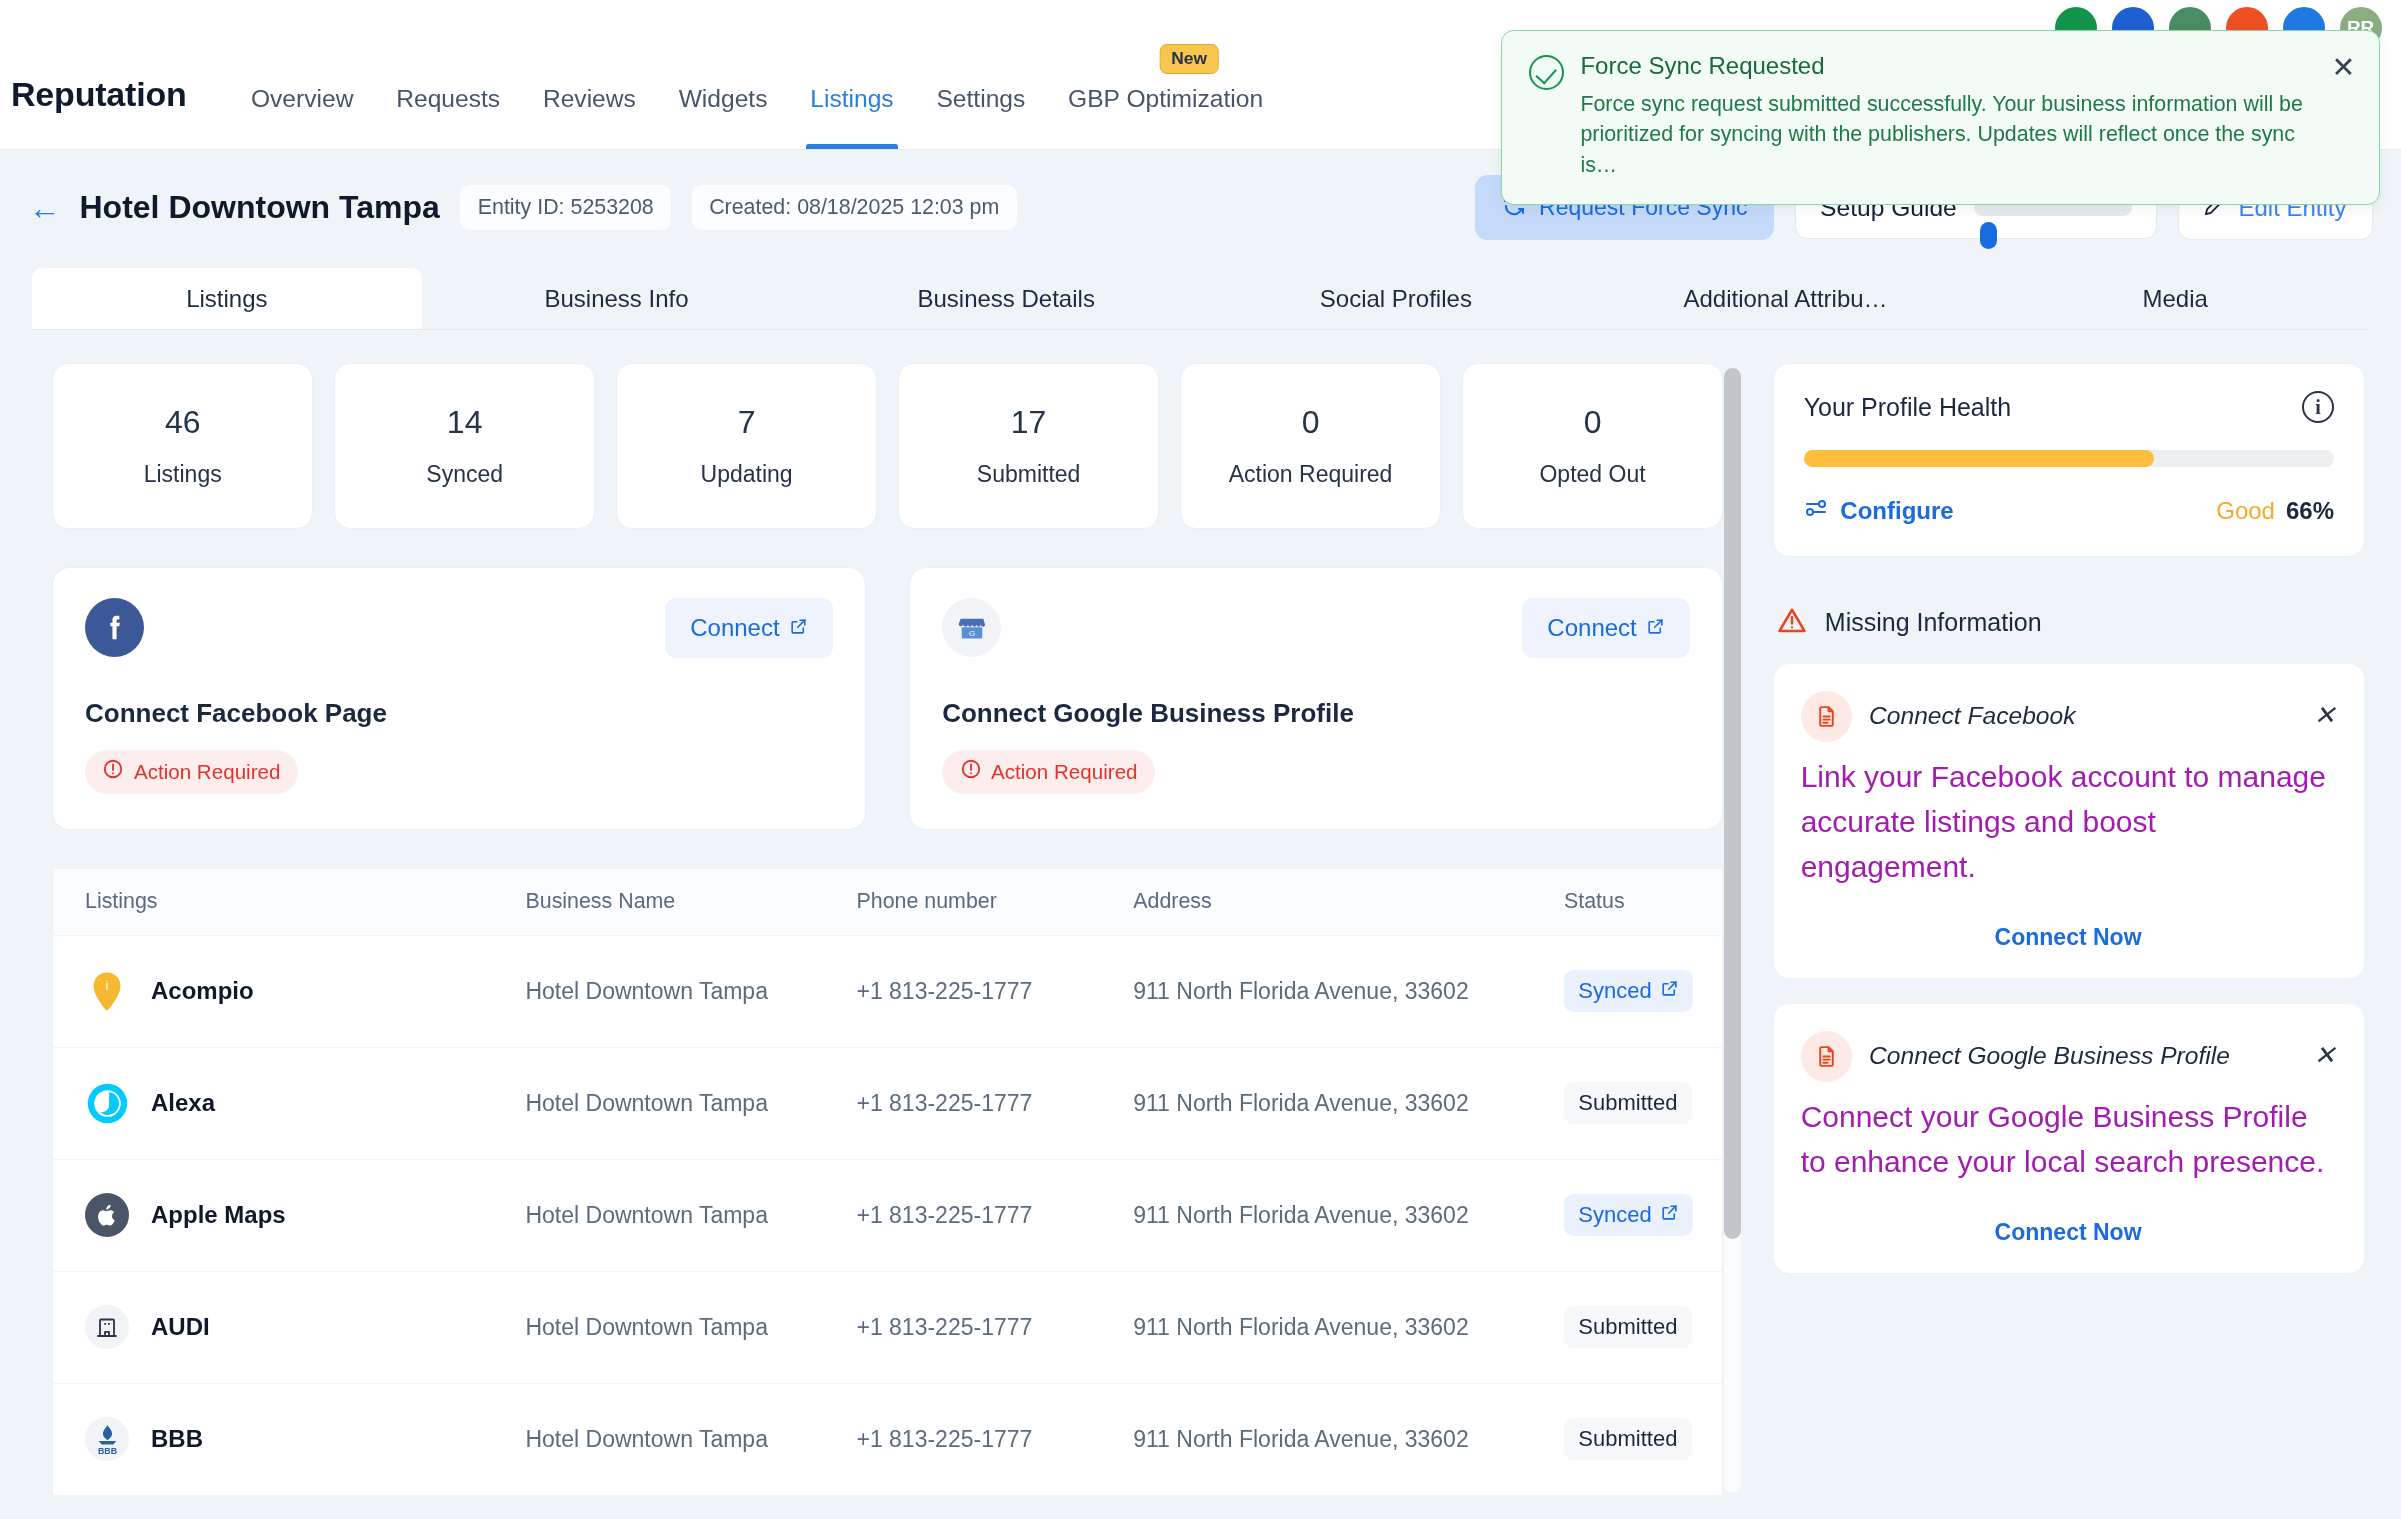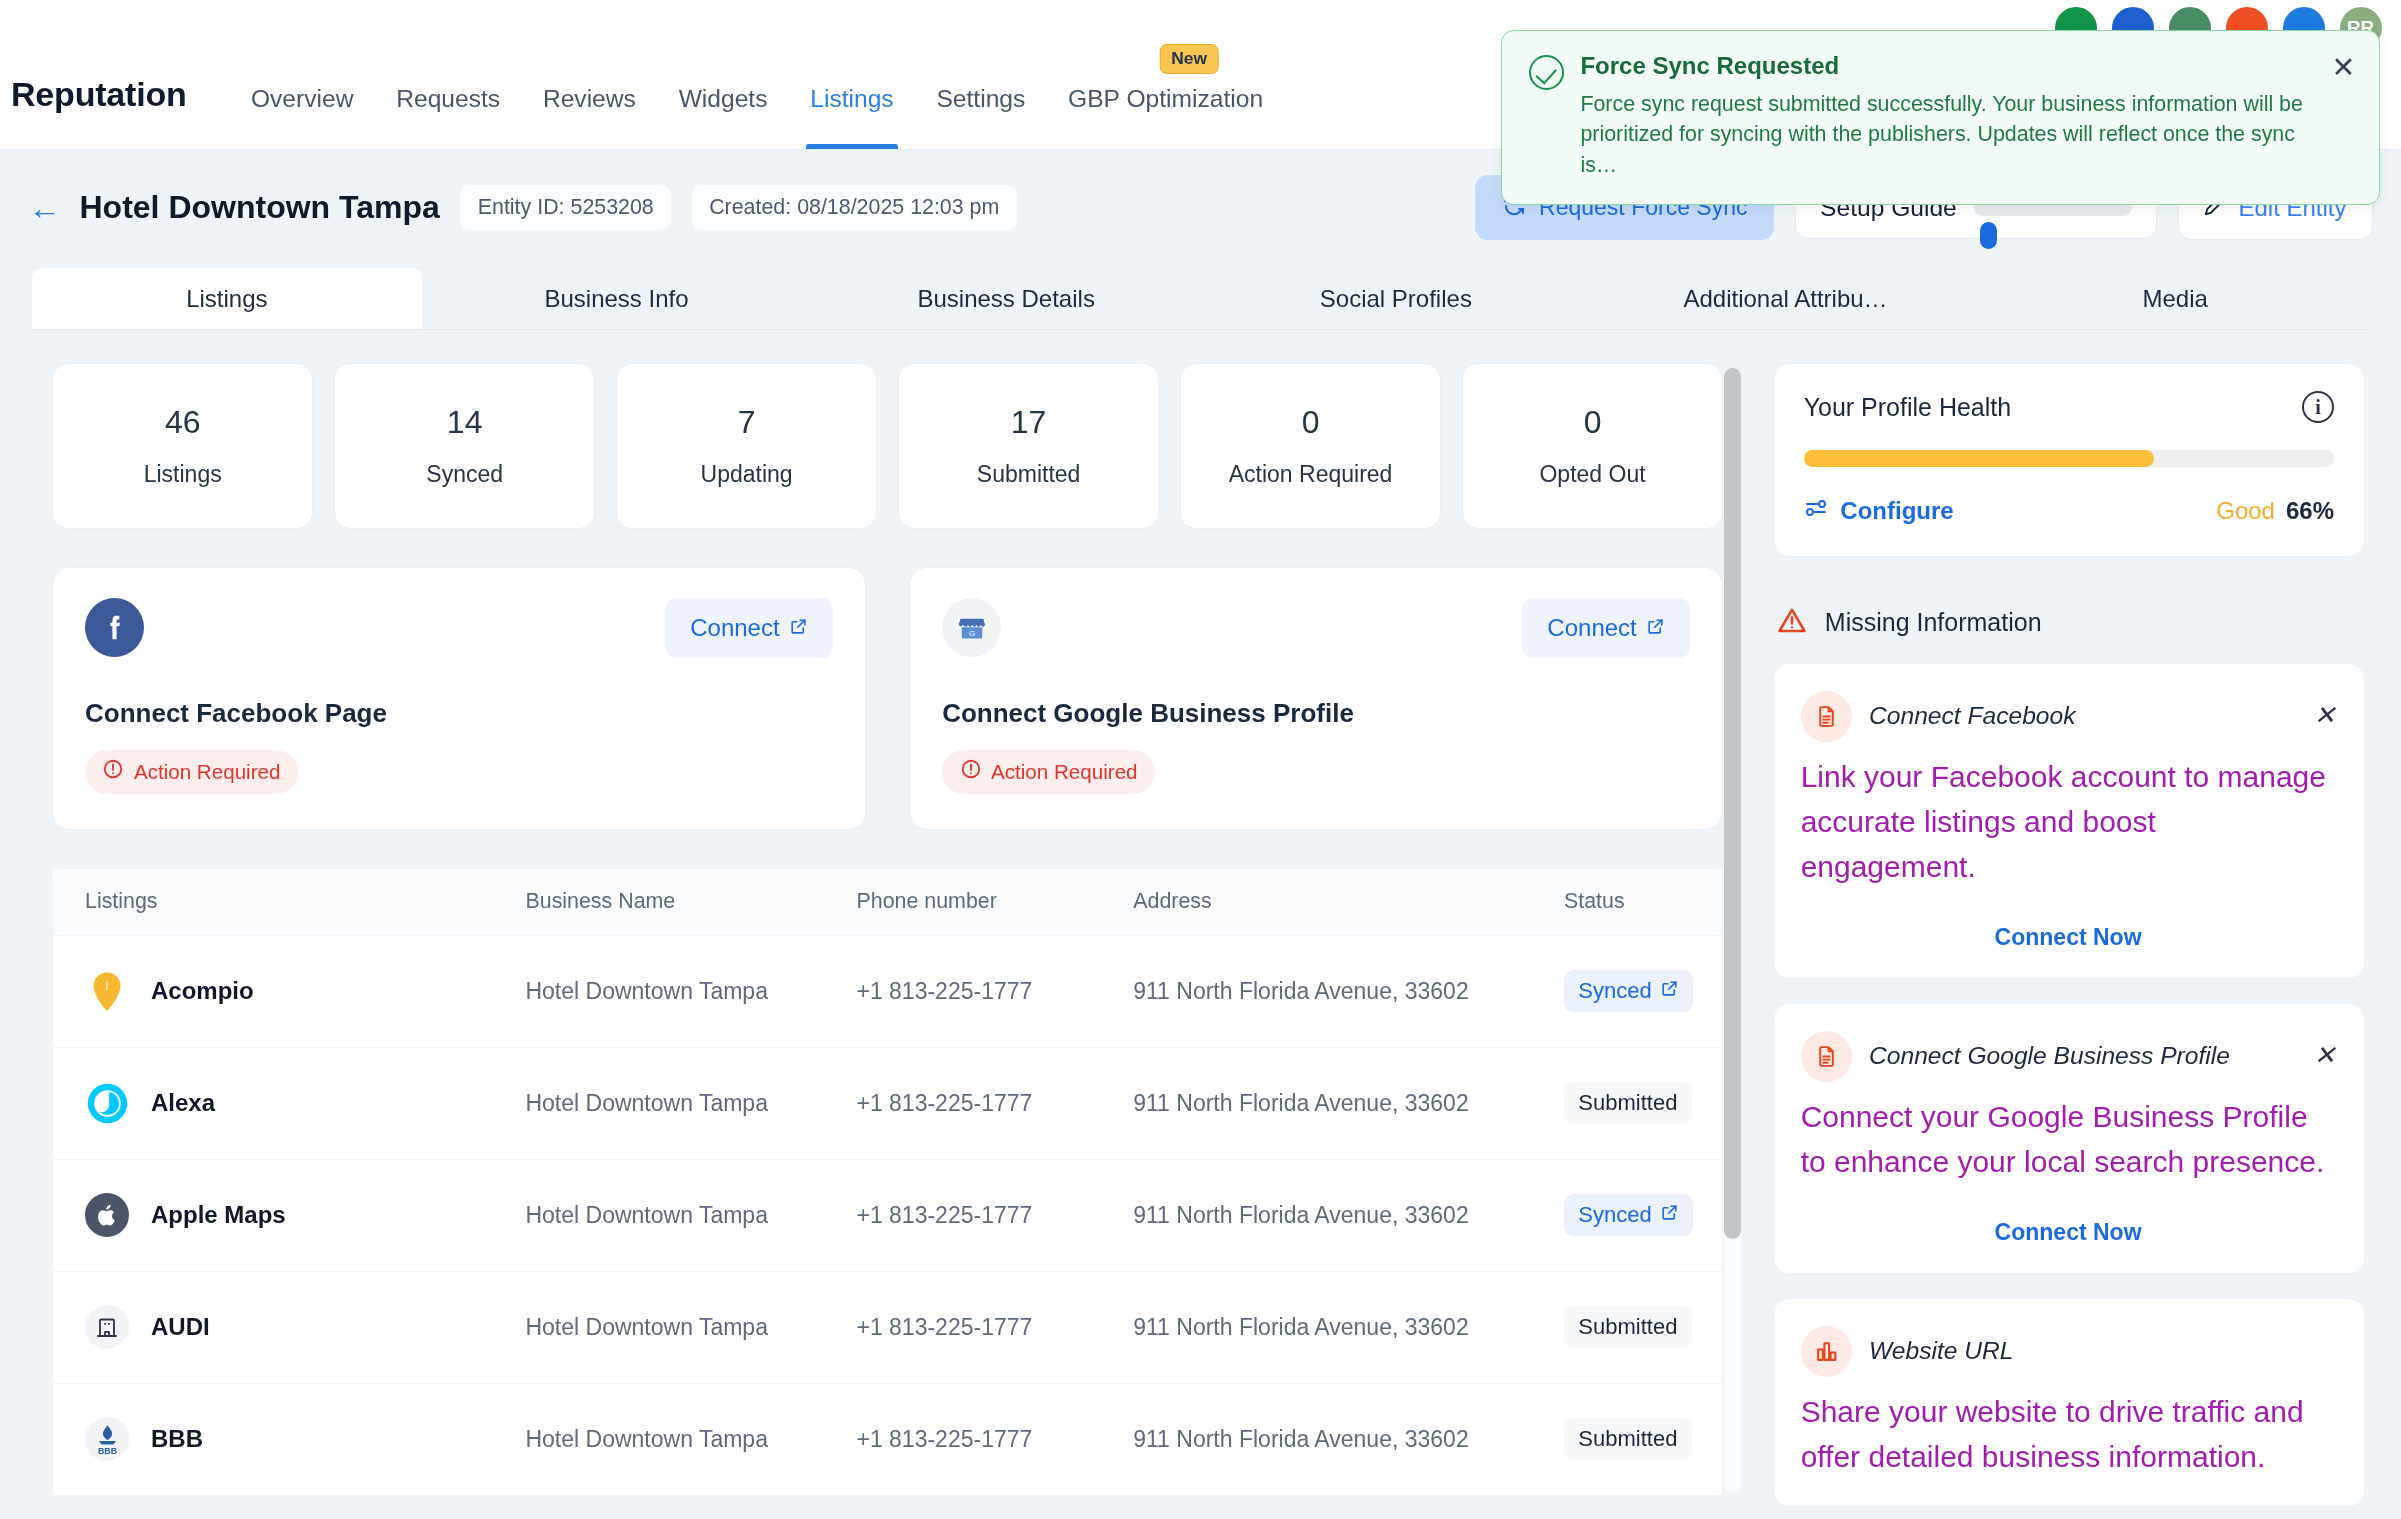--- a/index.html
+++ b/index.html
@@ -63,21 +63,21 @@
   .toast-check {
     flex: 0 0 auto; width: 35px; height: 35px; border-radius: 50%;
     border: 2.4px solid #17944b; position: relative; margin-top: 3.2px;
   }
   .toast-check::after {
     content: ""; position: absolute; left: 8.7px; top: 7.1px;
     width: 10.3px; height: 17.4px; border: 2.4px solid #17944b;
     border-top: none; border-left: none; transform: rotate(42deg);
   }
   .toast-body { flex: 1 1 auto; }
-  .toast-title { font-size: 24px; font-weight: 700; color: #176b3a; margin-bottom: 9.5px; }
+  .toast-title { font-size: 24px; font-weight: 400; color: #176b3a; margin-bottom: 9.5px; }
   .toast-msg { font-size: 21.4px; line-height: 1.42; color: #1f7a46; }
   .toast-close {
     flex: 0 0 auto; font-size: 28.5px; color: #374151; cursor: pointer;
     line-height: 1; margin-top: 1.6px; font-weight: 300;
   }
 
   
   .entityhdr {
     position: absolute; left: 0; top: 152px; width: 2401px; height: 111px;
     display: flex; align-items: center; padding: 0 28.5px;
@@ -600,30 +600,17 @@
                   <line x1="9" y1="15" x2="15" y2="15" stroke-linecap="round"></line>
                   <line x1="9" y1="18" x2="13" y2="18" stroke-linecap="round"></line>
                 </svg>
               </div>
               <div class="mc-title">Connect Google Business Profile</div>
               <div class="mc-x">✕</div>
             </div>
             <div class="mc-desc">Connect your Google Business Profile to enhance your local search presence.</div>
             <div class="mc-cta">Connect Now</div>
           </div>
-          <div class="misscard">
-            <div class="mc-head">
-              <div class="mc-ico">
-                <svg width="25" height="25" viewBox="0 0 24 24" fill="none" stroke="#e8451f" stroke-width="2" stroke-linejoin="round" stroke-linecap="round">
-                  <rect x="4" y="10" width="4.5" height="10"></rect>
-                  <rect x="10" y="4" width="4.5" height="16"></rect>
-                  <rect x="16" y="13" width="4.5" height="7"></rect>
-                </svg>
-              </div>
-              <div class="mc-title">Website URL</div>
-            </div>
-            <div class="mc-desc">Share your website to drive traffic and offer detailed business information.</div>
-          </div>
         </div>
     </div>
   </div>
 </div>
 
 
 </body></html>

